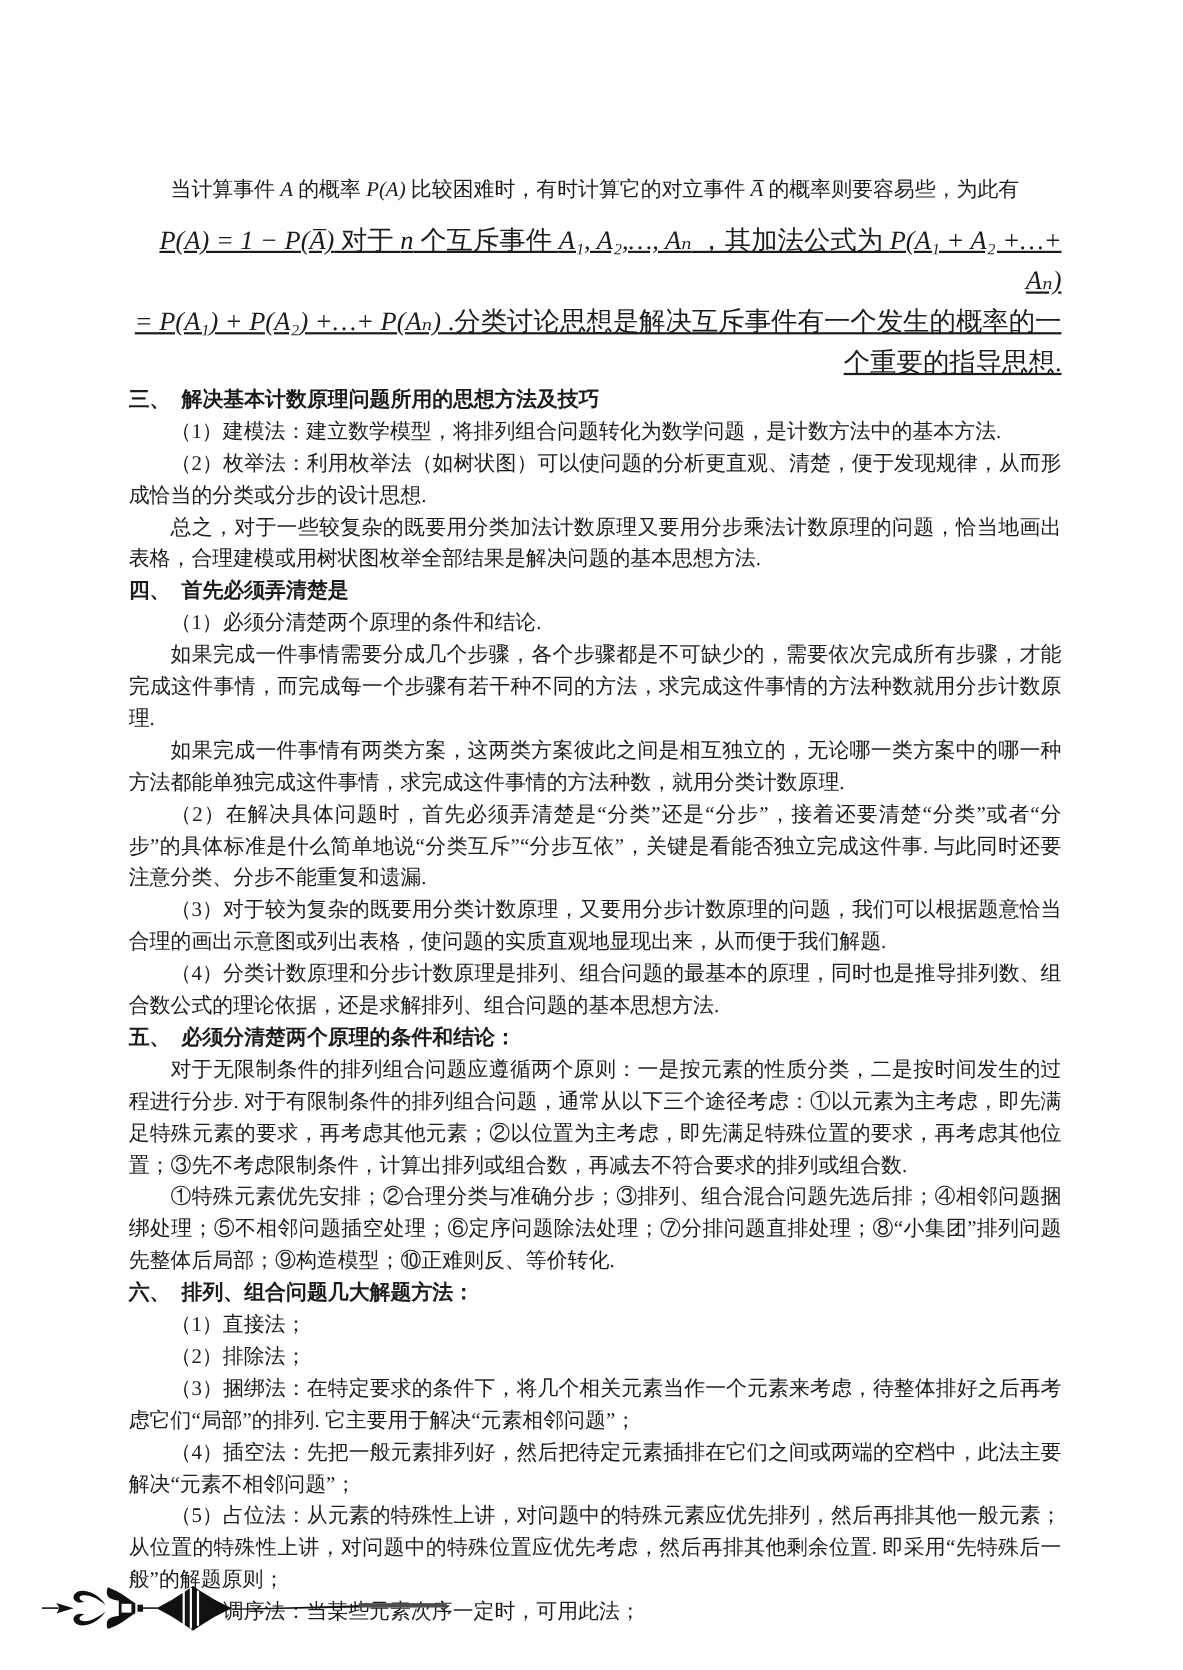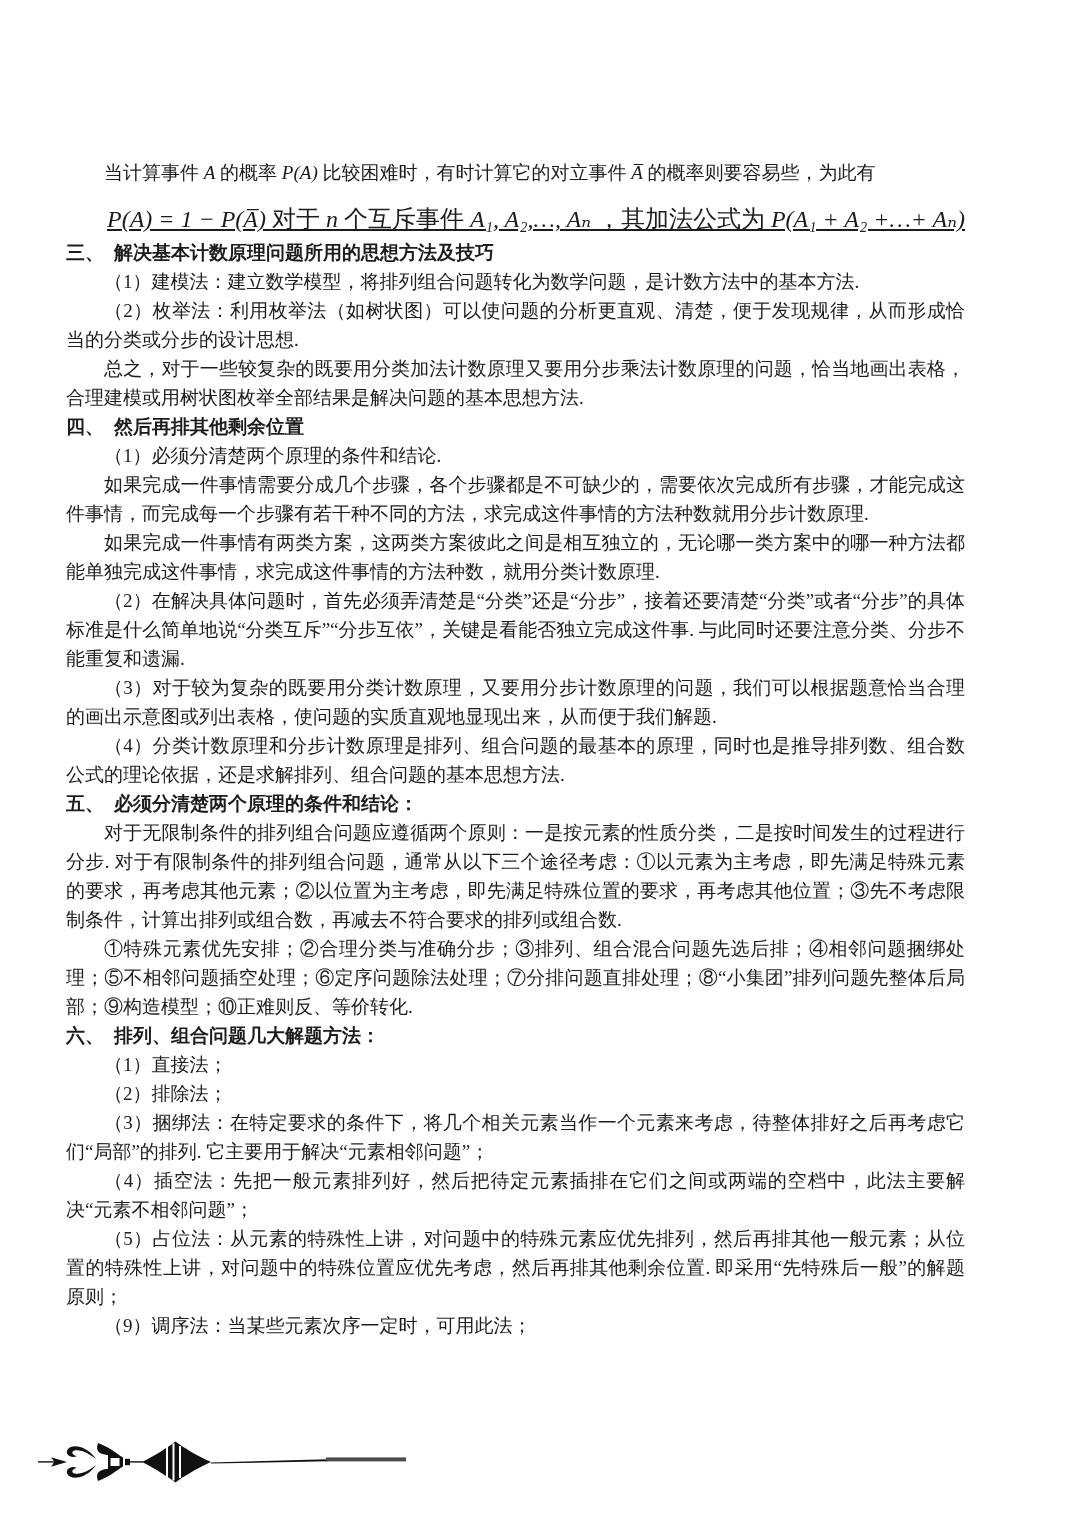--- a/index.html
+++ b/index.html
@@ -6,21 +6,21 @@
   body {
     width: 1075px;
     height: 1518px;
     background: #ffffff;
     color: #1c1c1c;
     font-family: "Liberation Serif", "DejaVu Serif", serif;
     position: relative;
     overflow: hidden;
   }
   .content {
-    padding: 158px 110px 0 66px;
+    padding: 158px 110px 0 117px;
   }
   p {
     margin: 0;
     font-size: 19px;
     line-height: 29px;
   }
   .body-p {
     text-align: justify;
   }
   .indent {
@@ -53,27 +53,28 @@
 </style>
 </head>
 <body>
 
 <div class="content">
 
   <p class="body-p indent intro-first"><span>当计算事件 </span><span class="math">A</span><span> 的概率 </span><span class="math">P(A)</span><span> 比较困难时，有时计算它的对立事件 </span><span class="math">A̅</span><span> 的概率则要容易些，为此有</span></p>
 
   <p class="formula"><span class="math">P(A) = 1 − P(A̅)</span><span>  对于 </span><span class="math">n</span><span> 个互斥事件 </span><span class="math">A₁, A₂,…, Aₙ</span><span> ，其加法公式为 </span><span class="math">P(A₁ + A₂ +…+ Aₙ)</span></p>
 
+  <p class="formula"><span class="math">= P(A₁) + P(A₂) +…+ P(Aₙ)</span><span> .分类讨论思想是解决互斥事件有一个发生的概率的一个重要的指导思想.</span></p>
 
   <p class="heading"><span class="hnum">三、</span><span class="htitle">解决基本计数原理问题所用的思想方法及技巧</span></p>
   <p class="body-p indent">（1）建模法：建立数学模型，将排列组合问题转化为数学问题，是计数方法中的基本方法.</p>
   <p class="body-p indent">（2）枚举法：利用枚举法（如树状图）可以使问题的分析更直观、清楚，便于发现规律，从而形成恰当的分类或分步的设计思想.</p>
   <p class="body-p indent">总之，对于一些较复杂的既要用分类加法计数原理又要用分步乘法计数原理的问题，恰当地画出表格，合理建模或用树状图枚举全部结果是解决问题的基本思想方法.</p>
 
-  <p class="heading"><span class="hnum">四、</span><span class="htitle">然后再排其他剩余位置</span></p>
+  <p class="heading"><span class="hnum">四、</span><span class="htitle">首先必须弄清楚是</span></p>
   <p class="body-p indent">（1）必须分清楚两个原理的条件和结论.</p>
   <p class="body-p indent">如果完成一件事情需要分成几个步骤，各个步骤都是不可缺少的，需要依次完成所有步骤，才能完成这件事情，而完成每一个步骤有若干种不同的方法，求完成这件事情的方法种数就用分步计数原理.</p>
   <p class="body-p indent">如果完成一件事情有两类方案，这两类方案彼此之间是相互独立的，无论哪一类方案中的哪一种方法都能单独完成这件事情，求完成这件事情的方法种数，就用分类计数原理.</p>
   <p class="body-p indent">（2）在解决具体问题时，首先必须弄清楚是“分类”还是“分步”，接着还要清楚“分类”或者“分步”的具体标准是什么简单地说“分类互斥”“分步互依”，关键是看能否独立完成这件事. 与此同时还要注意分类、分步不能重复和遗漏.</p>
   <p class="body-p indent">（3）对于较为复杂的既要用分类计数原理，又要用分步计数原理的问题，我们可以根据题意恰当合理的画出示意图或列出表格，使问题的实质直观地显现出来，从而便于我们解题.</p>
   <p class="body-p indent">（4）分类计数原理和分步计数原理是排列、组合问题的最基本的原理，同时也是推导排列数、组合数公式的理论依据，还是求解排列、组合问题的基本思想方法.</p>
 
   <p class="heading"><span class="hnum">五、</span><span class="htitle">必须分清楚两个原理的条件和结论：</span></p>
   <p class="body-p indent">对于无限制条件的排列组合问题应遵循两个原则：一是按元素的性质分类，二是按时间发生的过程进行分步. 对于有限制条件的排列组合问题，通常从以下三个途径考虑：①以元素为主考虑，即先满足特殊元素的要求，再考虑其他元素；②以位置为主考虑，即先满足特殊位置的要求，再考虑其他位置；③先不考虑限制条件，计算出排列或组合数，再减去不符合要求的排列或组合数.</p>
   <p class="body-p indent">①特殊元素优先安排；②合理分类与准确分步；③排列、组合混合问题先选后排；④相邻问题捆绑处理；⑤不相邻问题插空处理；⑥定序问题除法处理；⑦分排问题直排处理；⑧“小集团”排列问题先整体后局部；⑨构造模型；⑩正难则反、等价转化.</p>

